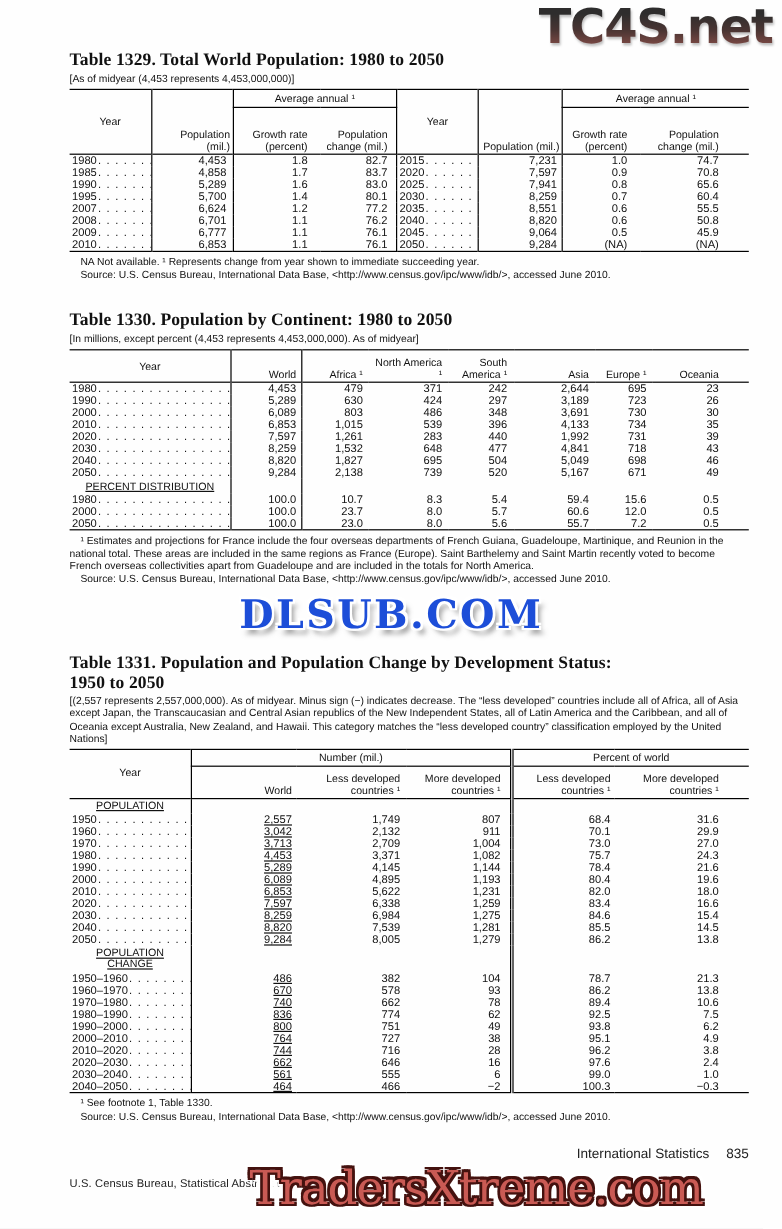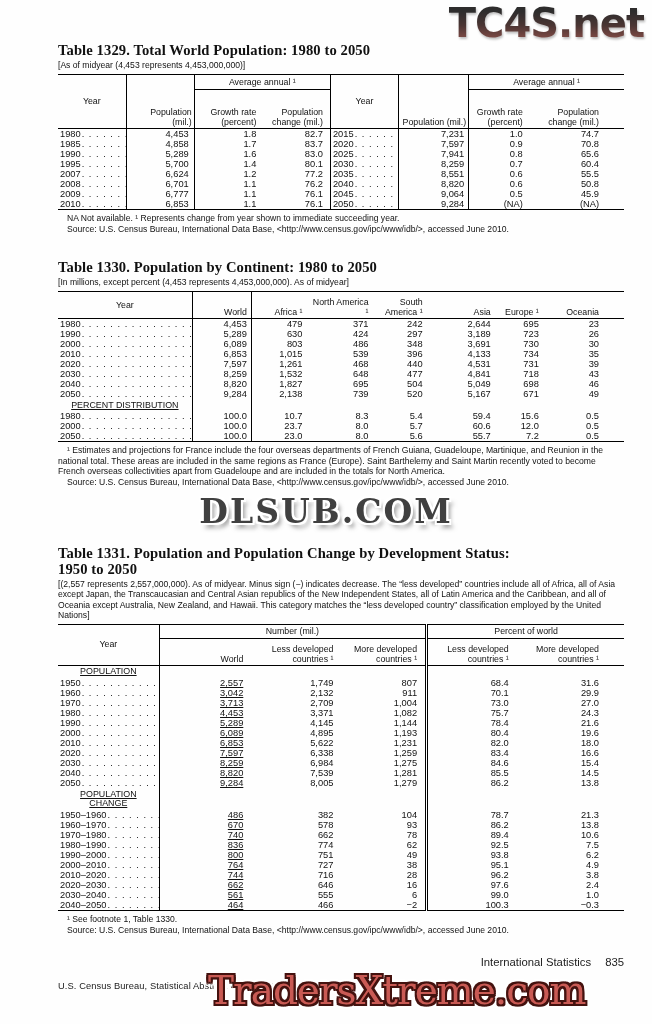--- a/index.html
+++ b/index.html
@@ -7,21 +7,21 @@
   .page{position:relative;width:652px;height:1024px;background:#fefefe;margin:0 auto;overflow:hidden;}
 
   
   .wm-top{position:absolute;top:0px;right:8px;font-family:"DejaVu Sans",sans-serif;
     font-weight:bold;font-size:40px;letter-spacing:-1px;
     background:linear-gradient(180deg,#2e2d2d 25%,#4a3533 55%,#8a4f49 90%);
     -webkit-background-clip:text;background-clip:text;color:transparent;
     filter:drop-shadow(1px 2px 1px rgba(0,0,0,0.25));}
   .wm-mid{position:absolute;top:492px;left:50%;transform:translateX(-50%);
     font-family:"DejaVu Serif",serif;font-weight:bold;font-size:33px;letter-spacing:2px;
-    color:#404040;white-space:nowrap;
+    color:#1d4ed8;white-space:nowrap;
     text-shadow:-2px -2px 0 #fff,2px -2px 0 #fff,-2px 2px 0 #fff,2px 2px 0 #fff,
       0 -2px 0 #fff,0 2px 0 #fff,-2px 0 0 #fff,2px 0 0 #fff,4px 5px 4px rgba(90,90,90,0.55);}
   .wm-bottom{position:absolute;top:968px;left:208px;
     font-family:"DejaVu Serif",serif;font-weight:normal;font-size:39px;letter-spacing:-1px;
     color:#c95a54;white-space:nowrap;
     text-shadow:-2px -2px 0 #44120f,2px -2px 0 #44120f,-2px 2px 0 #44120f,2px 2px 0 #44120f,
       0 -2px 0 #44120f,0 2px 0 #44120f,-2px 0 0 #44120f,2px 0 0 #44120f,
       -4px -4px 1px #fff,4px -4px 1px #fff,-4px 4px 1px #fff,4px 4px 1px #fff,
       0 5px 1px #fff,0 -5px 1px #fff,5px 0 1px #fff,-5px 0 1px #fff;}
 
@@ -383,23 +383,23 @@
           </tr>
           <tr>
             <td class="lbl">
               <div class="lw">
                 <span class="yr">2020</span>
                 <span class="dots">. . . . . . . . . . . . . . . . . . . . . . . . . . . . . . . . . . . . . . . .</span>
               </div>
             </td>
             <td class="num">7,597</td>
             <td class="num">1,261</td>
-            <td class="num">468</td>
+            <td class="num">283</td>
             <td class="num">440</td>
-            <td class="num">4,531</td>
+            <td class="num">1,992</td>
             <td class="num">731</td>
             <td class="num">39</td>
           </tr>
           <tr>
             <td class="lbl">
               <div class="lw">
                 <span class="yr">2030</span>
                 <span class="dots">. . . . . . . . . . . . . . . . . . . . . . . . . . . . . . . . . . . . . . . .</span>
               </div>
             </td>

